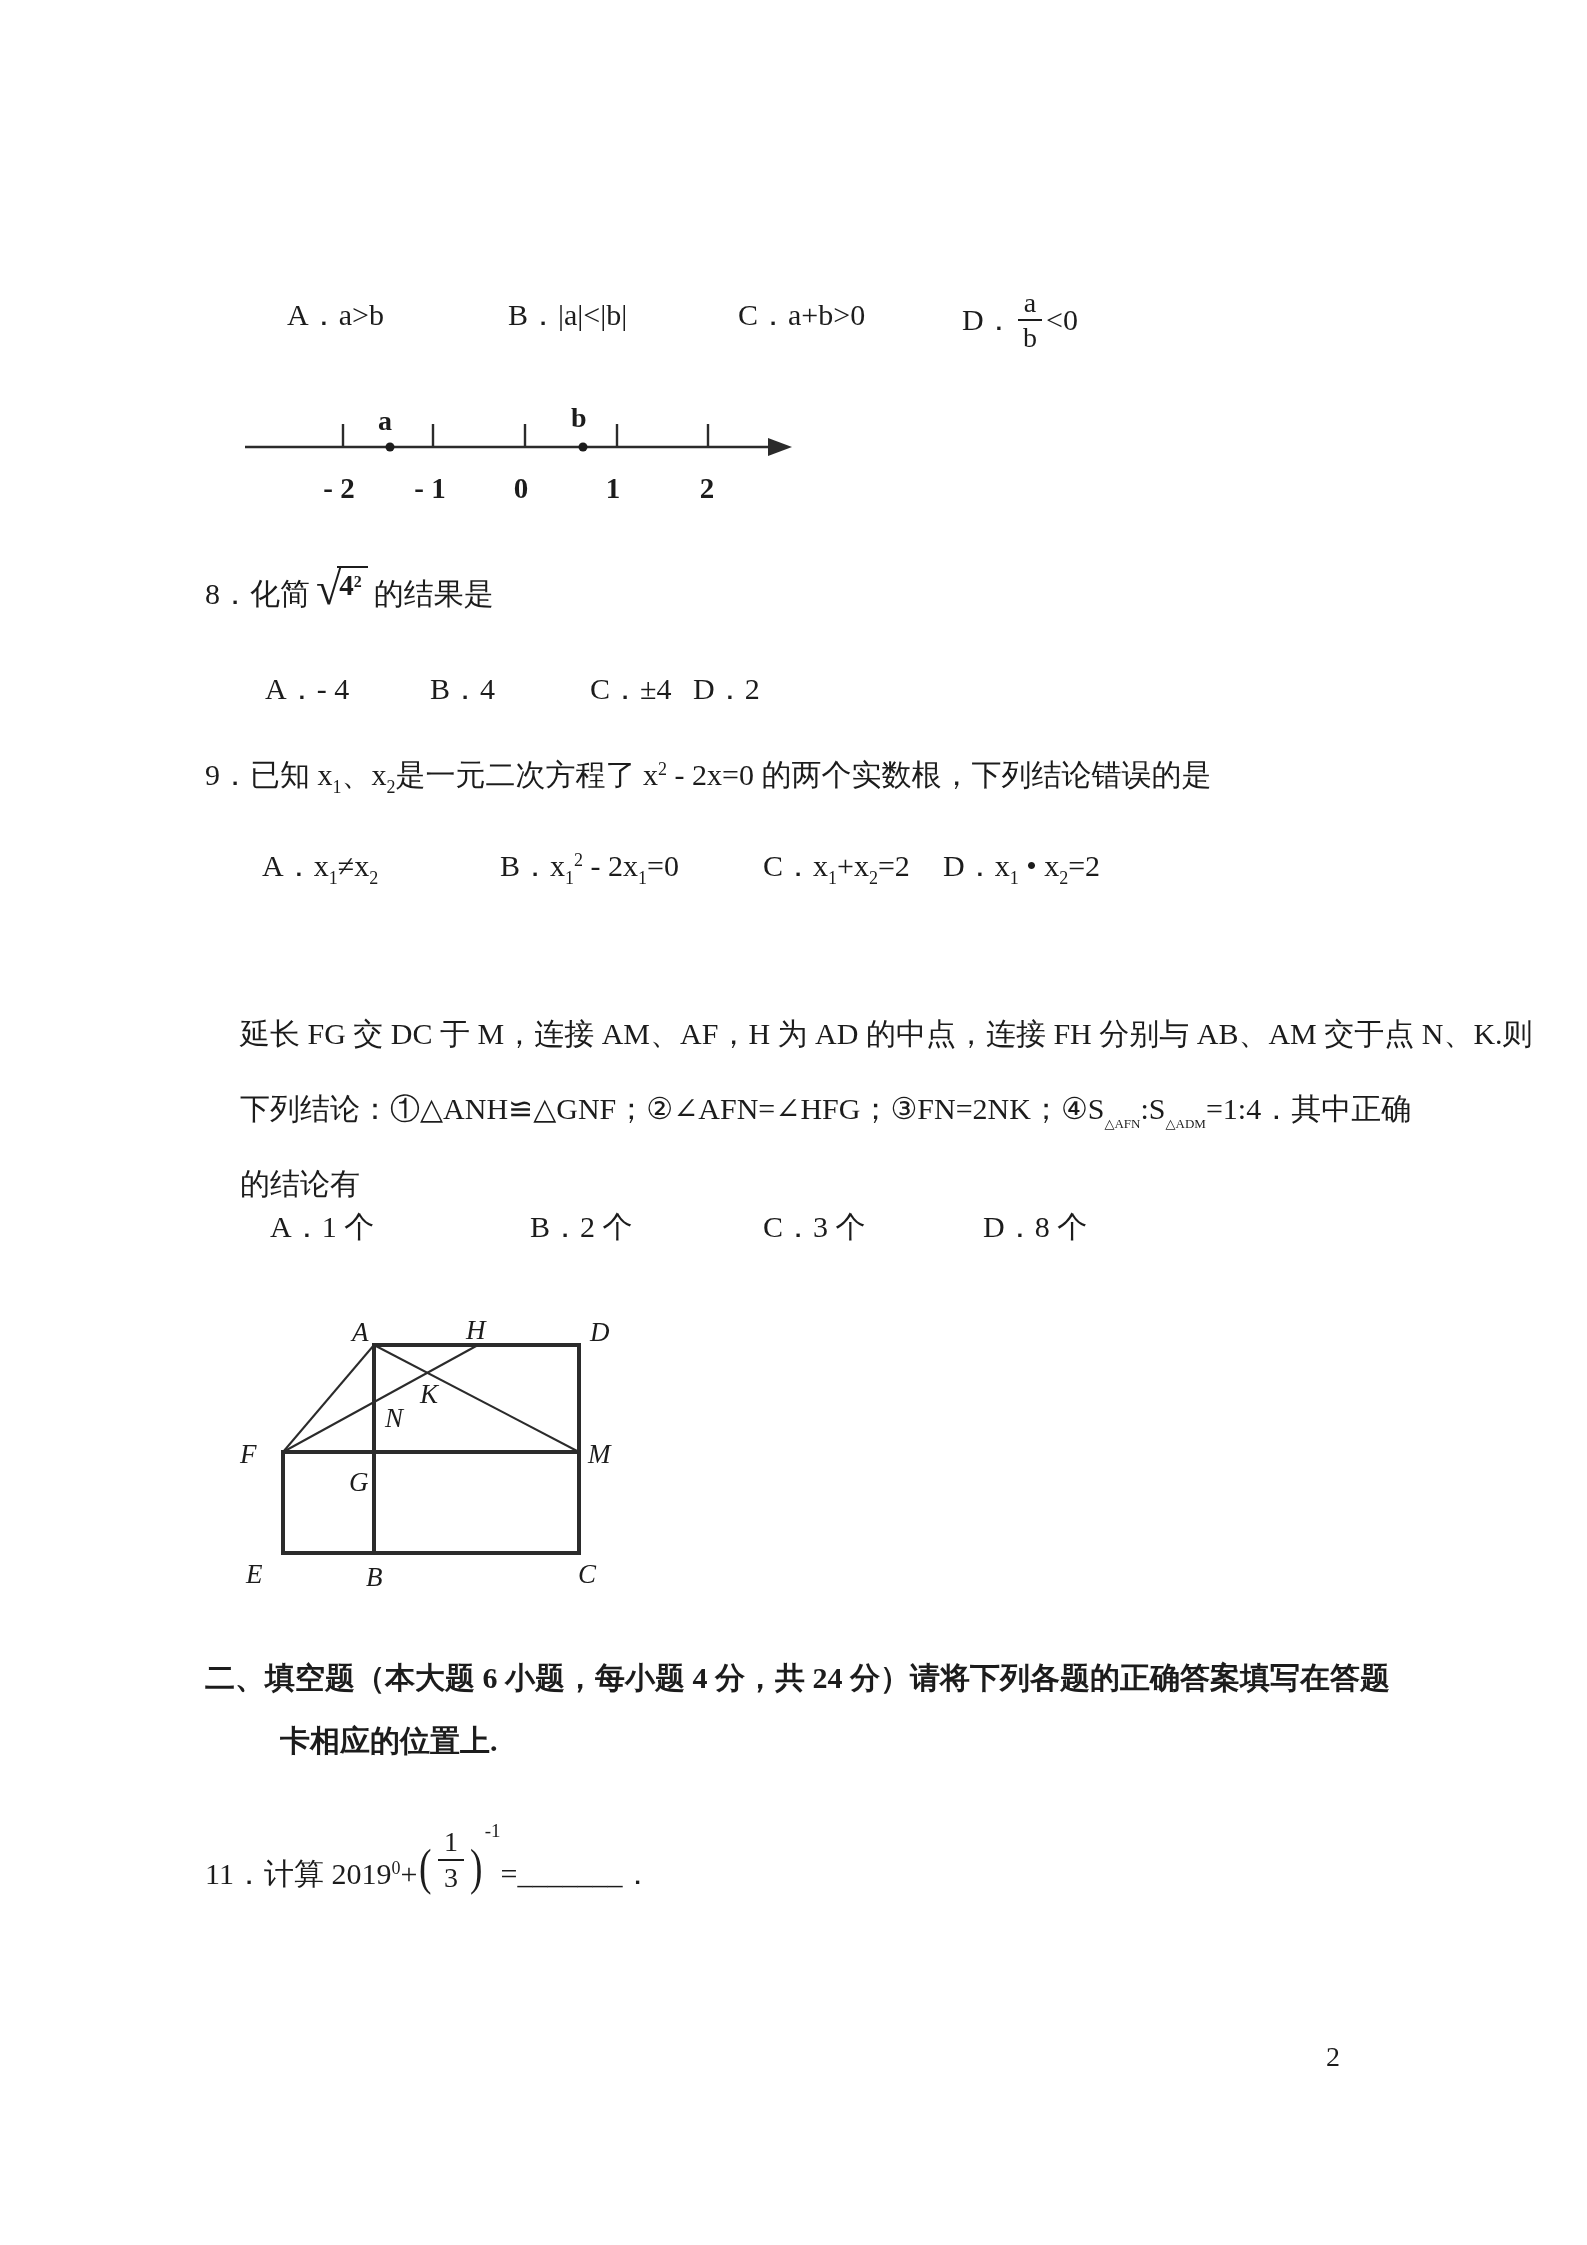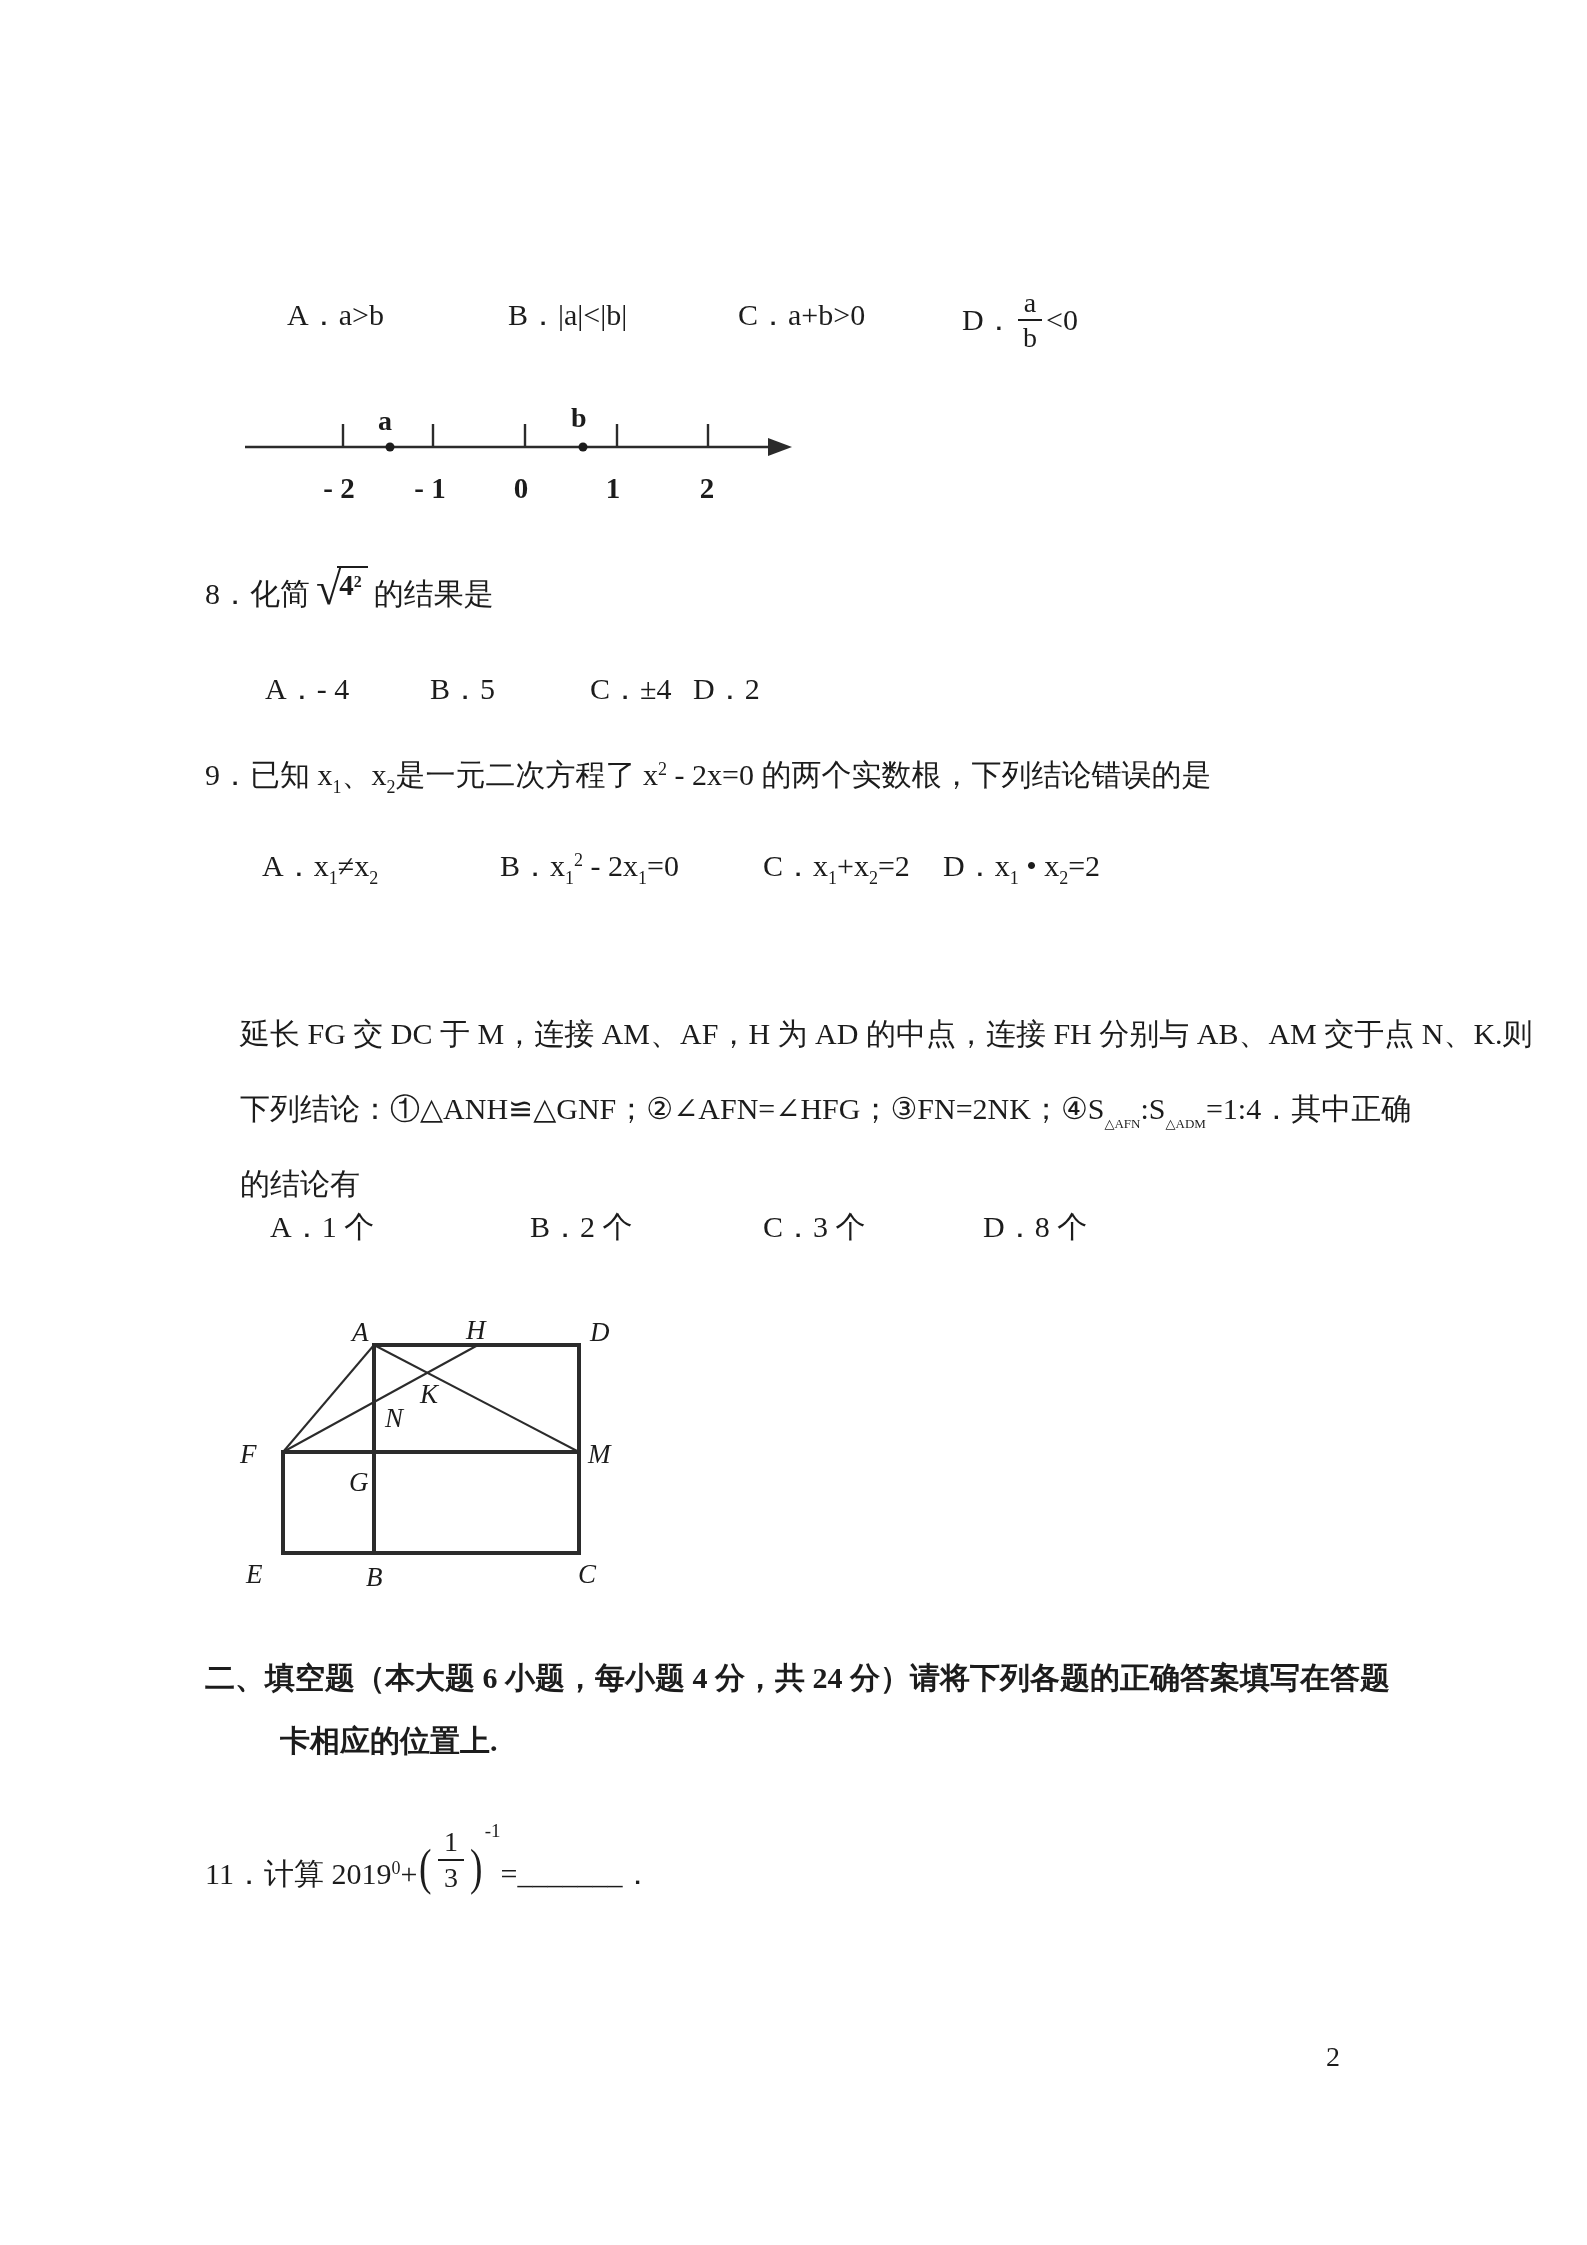--- a/index.html
+++ b/index.html
@@ -78,21 +78,21 @@
 
   <div class="t flexline" style="left:205px;top:554px;height:58px">
     <span>8．化简</span>
     <span class="sqrt">
       <span class="rad">√</span>
       <span class="body"><span>4</span><sup>2</sup></span>
     </span>
     <span>的结果是</span>
   </div>
   <div class="t" style="left:265px;top:671px">A．- 4</div>
-  <div class="t" style="left:430px;top:671px">B．5</div>
+  <div class="t" style="left:430px;top:671px">B．4</div>
   <div class="t" style="left:590px;top:671px">C．±4</div>
   <div class="t" style="left:693px;top:671px">D．2</div>
 
   <div class="t" style="left:205px;top:757px">
     <span>9．已知 x</span><sub>1</sub><span>、x</span><sub>2</sub><span>是一元二次方程了 x</span><sup>2</sup><span> - 2x=0 的两个实数根，下列结论错误的是</span>
   </div>
   <div class="t" style="left:262px;top:848px">
     <span>A．x</span><sub>1</sub><span>≠x</span><sub>2</sub>
   </div>
   <div class="t" style="left:500px;top:848px">

